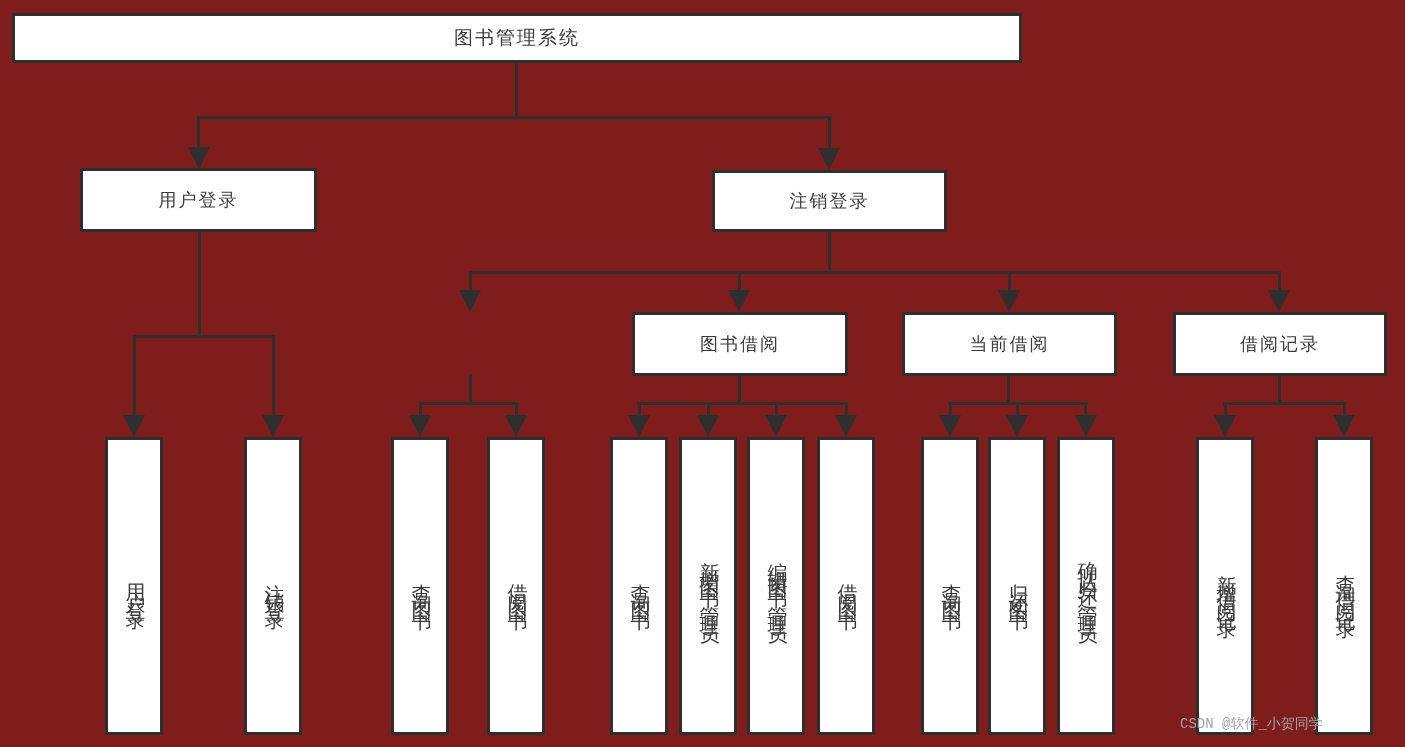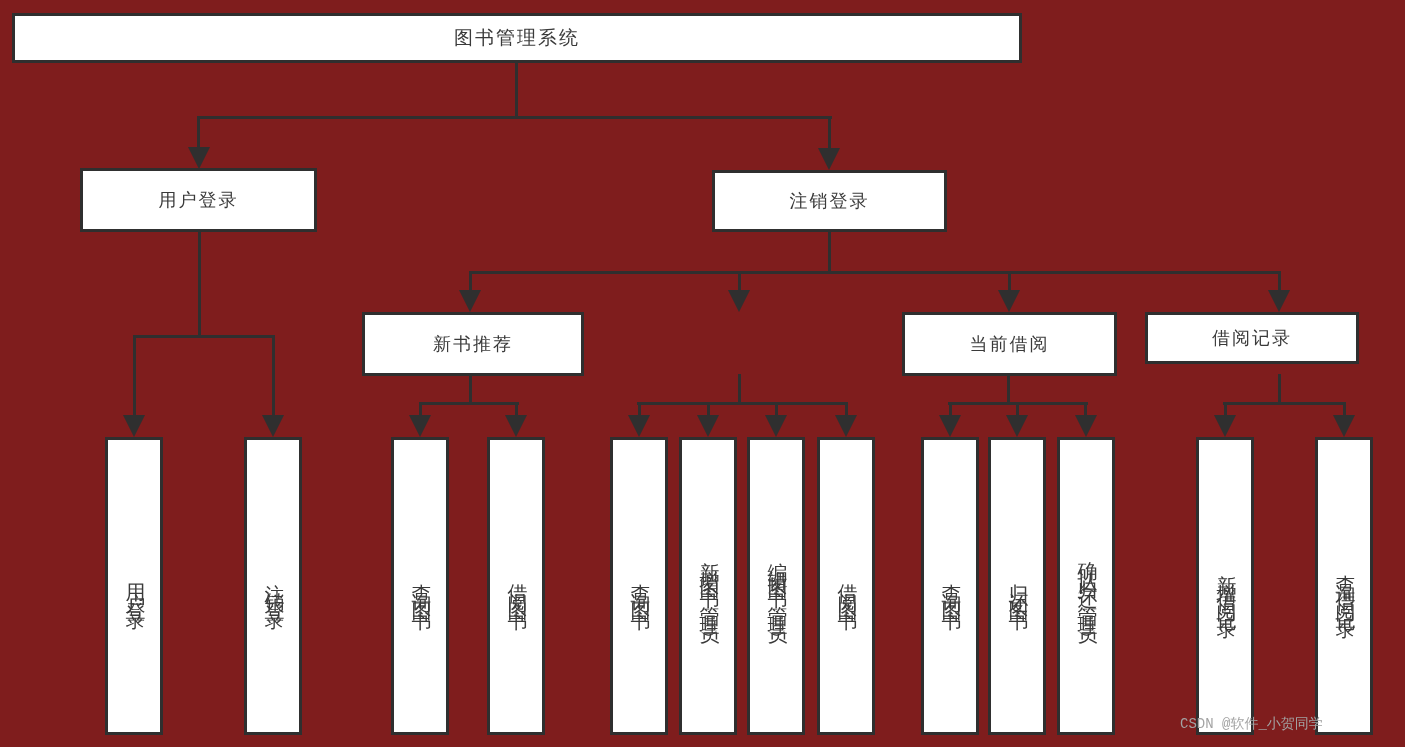--- a/index.html
+++ b/index.html
@@ -87,27 +87,27 @@
   <div class="line" style="left:469px; top:271px; width:812px; height:3px;"></div>
   <div class="line" style="left:469px; top:271px; width:3px; height:21px;"></div>
   <div class="line" style="left:738px; top:271px; width:3px; height:21px;"></div>
   <div class="line" style="left:1008px; top:271px; width:3px; height:21px;"></div>
   <div class="line" style="left:1278px; top:271px; width:3px; height:21px;"></div>
   <div class="arrow" style="left:459px; top:290px;"></div>
   <div class="arrow" style="left:728px; top:290px;"></div>
   <div class="arrow" style="left:998px; top:290px;"></div>
   <div class="arrow" style="left:1268px; top:290px;"></div>
 
-  <div class="box" style="left:362px; top:312px; width:222px; height:64px;">
-    <span class="h-label">新书推荐</span>
+  <div class="box" style="left:632px; top:312px; width:216px; height:64px;">
+    <span class="h-label">图书借阅</span>
   </div>
   <div class="box" style="left:902px; top:312px; width:215px; height:64px;">
     <span class="h-label">当前借阅</span>
   </div>
-  <div class="box" style="left:1145px; top:312px; width:214px; height:52px;">
+  <div class="box" style="left:1173px; top:312px; width:214px; height:64px;">
     <span class="h-label">借阅记录</span>
   </div>
 
   <div class="line" style="left:469px; top:374px; width:3px; height:31px;"></div>
   <div class="line" style="left:419px; top:402px; width:100px; height:3px;"></div>
   <div class="line" style="left:419px; top:402px; width:3px; height:16px;"></div>
   <div class="line" style="left:515px; top:402px; width:3px; height:16px;"></div>
   <div class="arrow" style="left:409px; top:415px;"></div>
   <div class="arrow" style="left:505px; top:415px;"></div>
 

